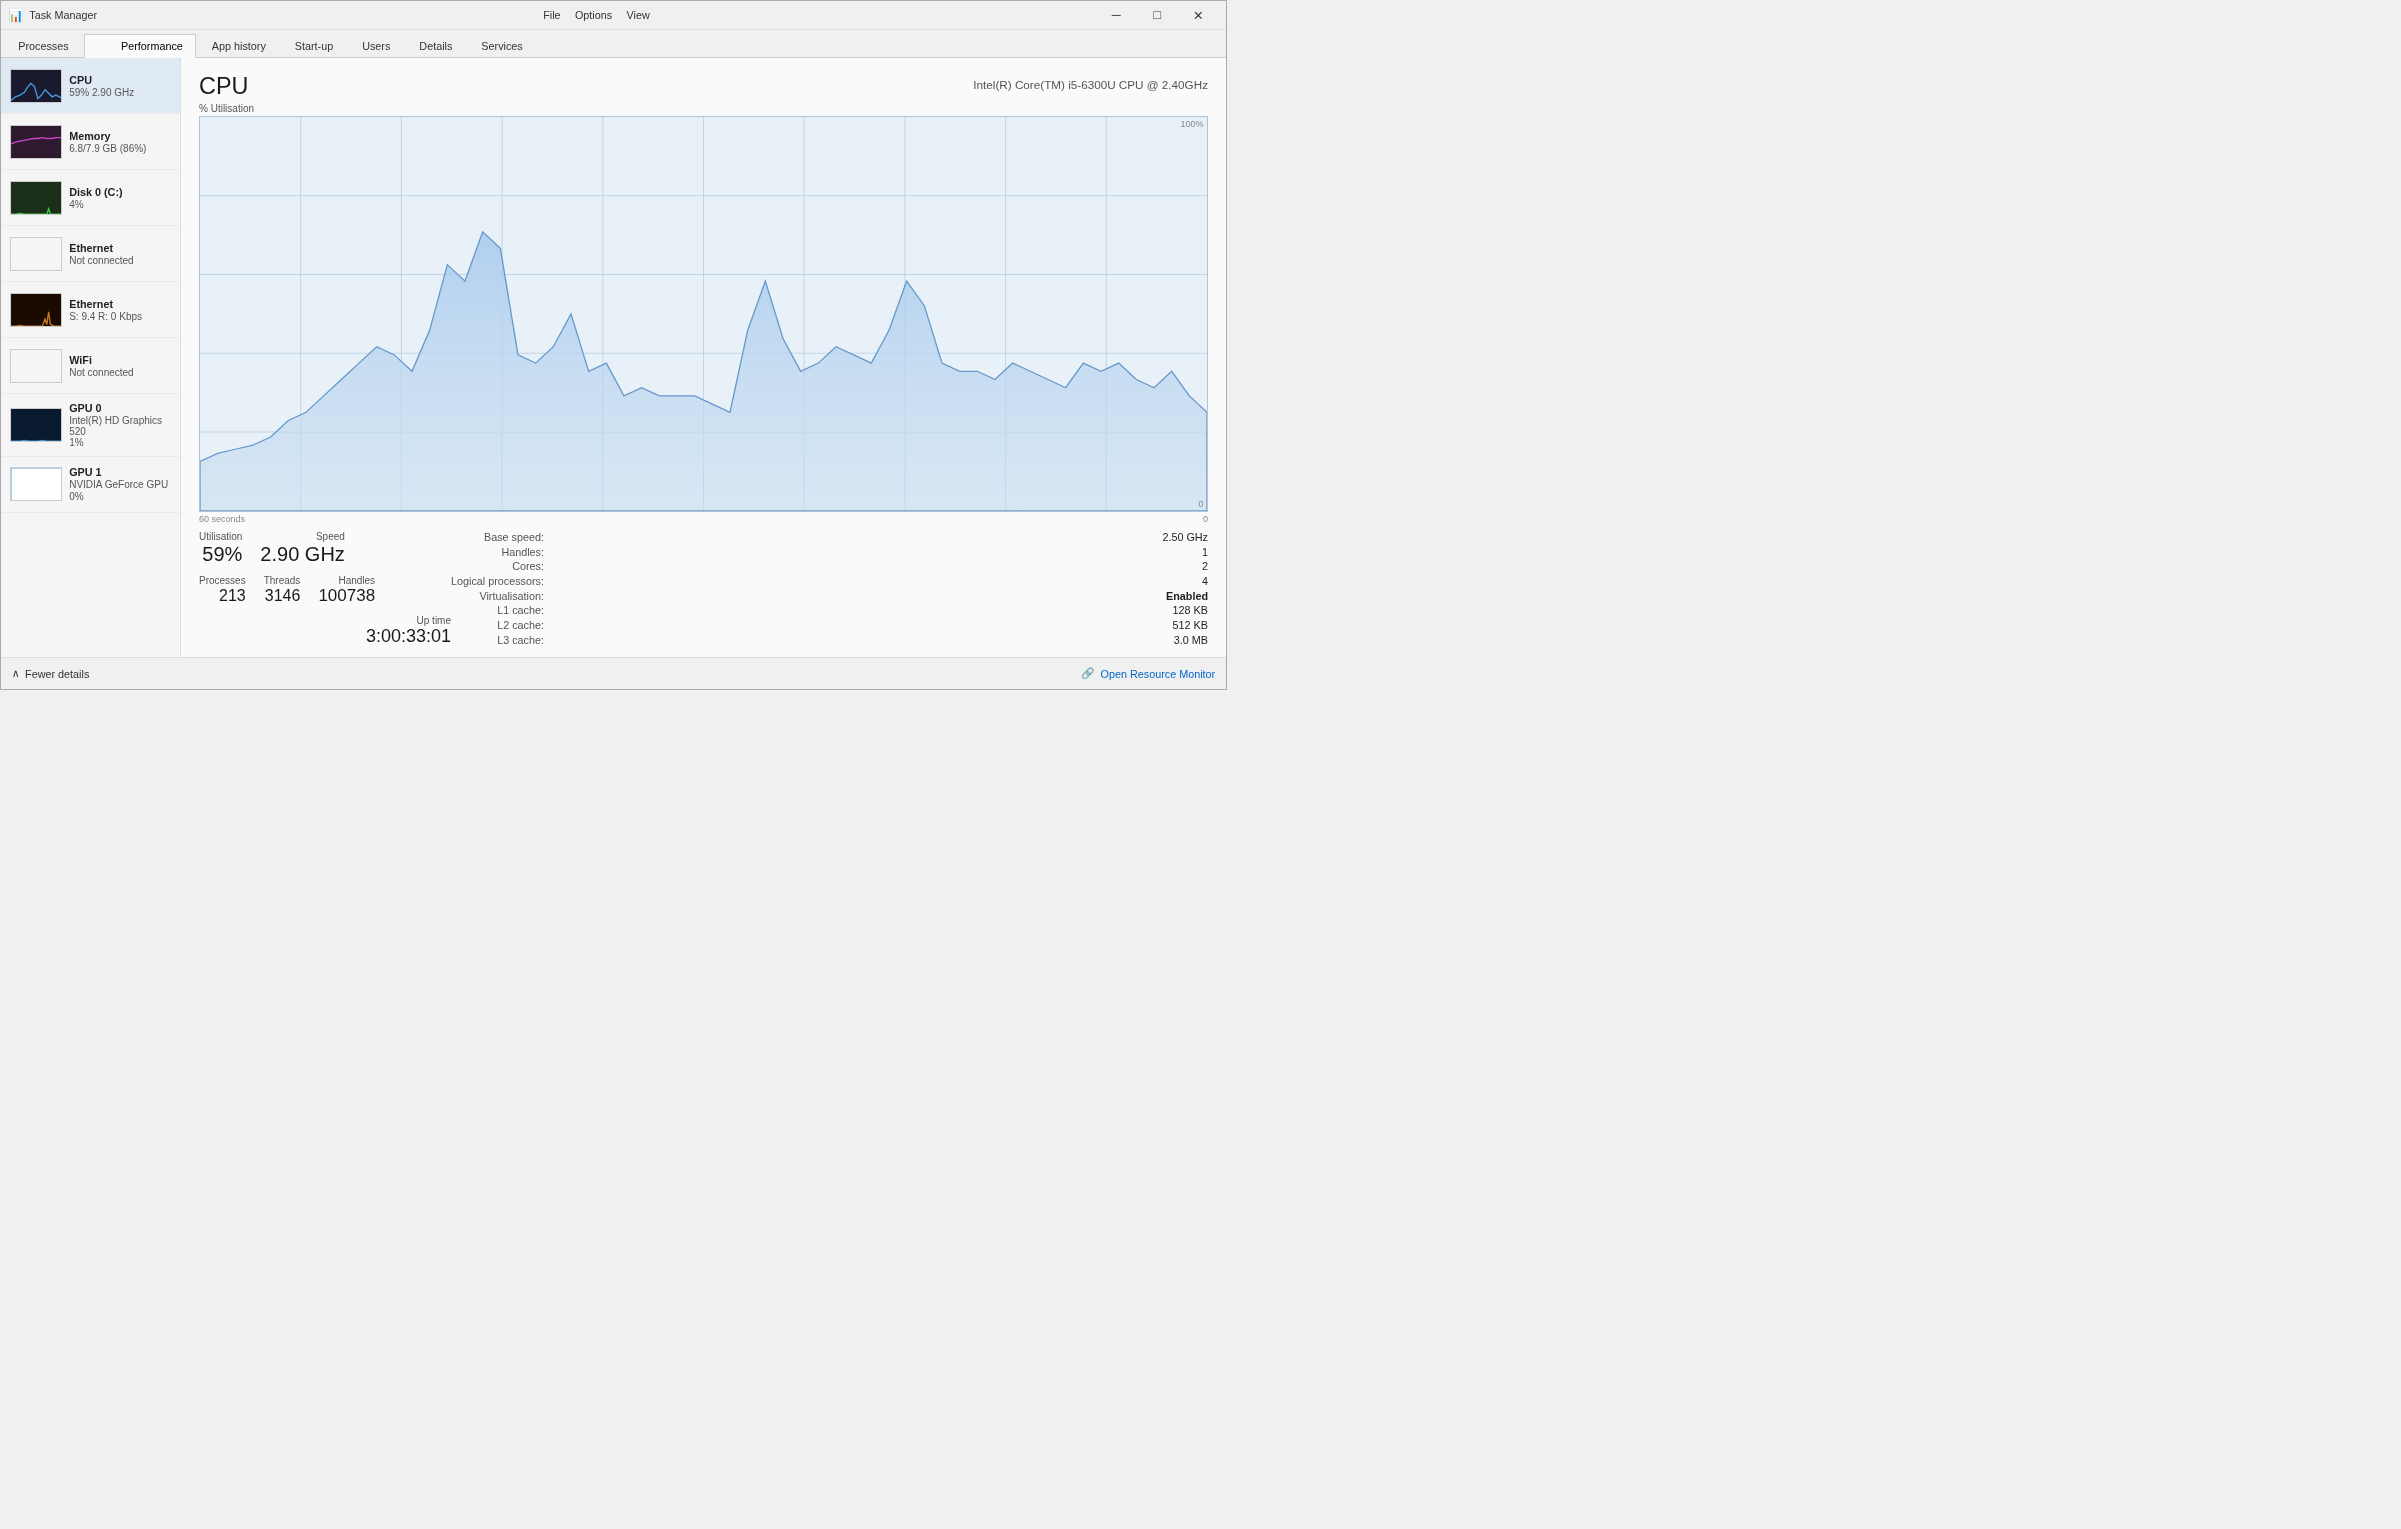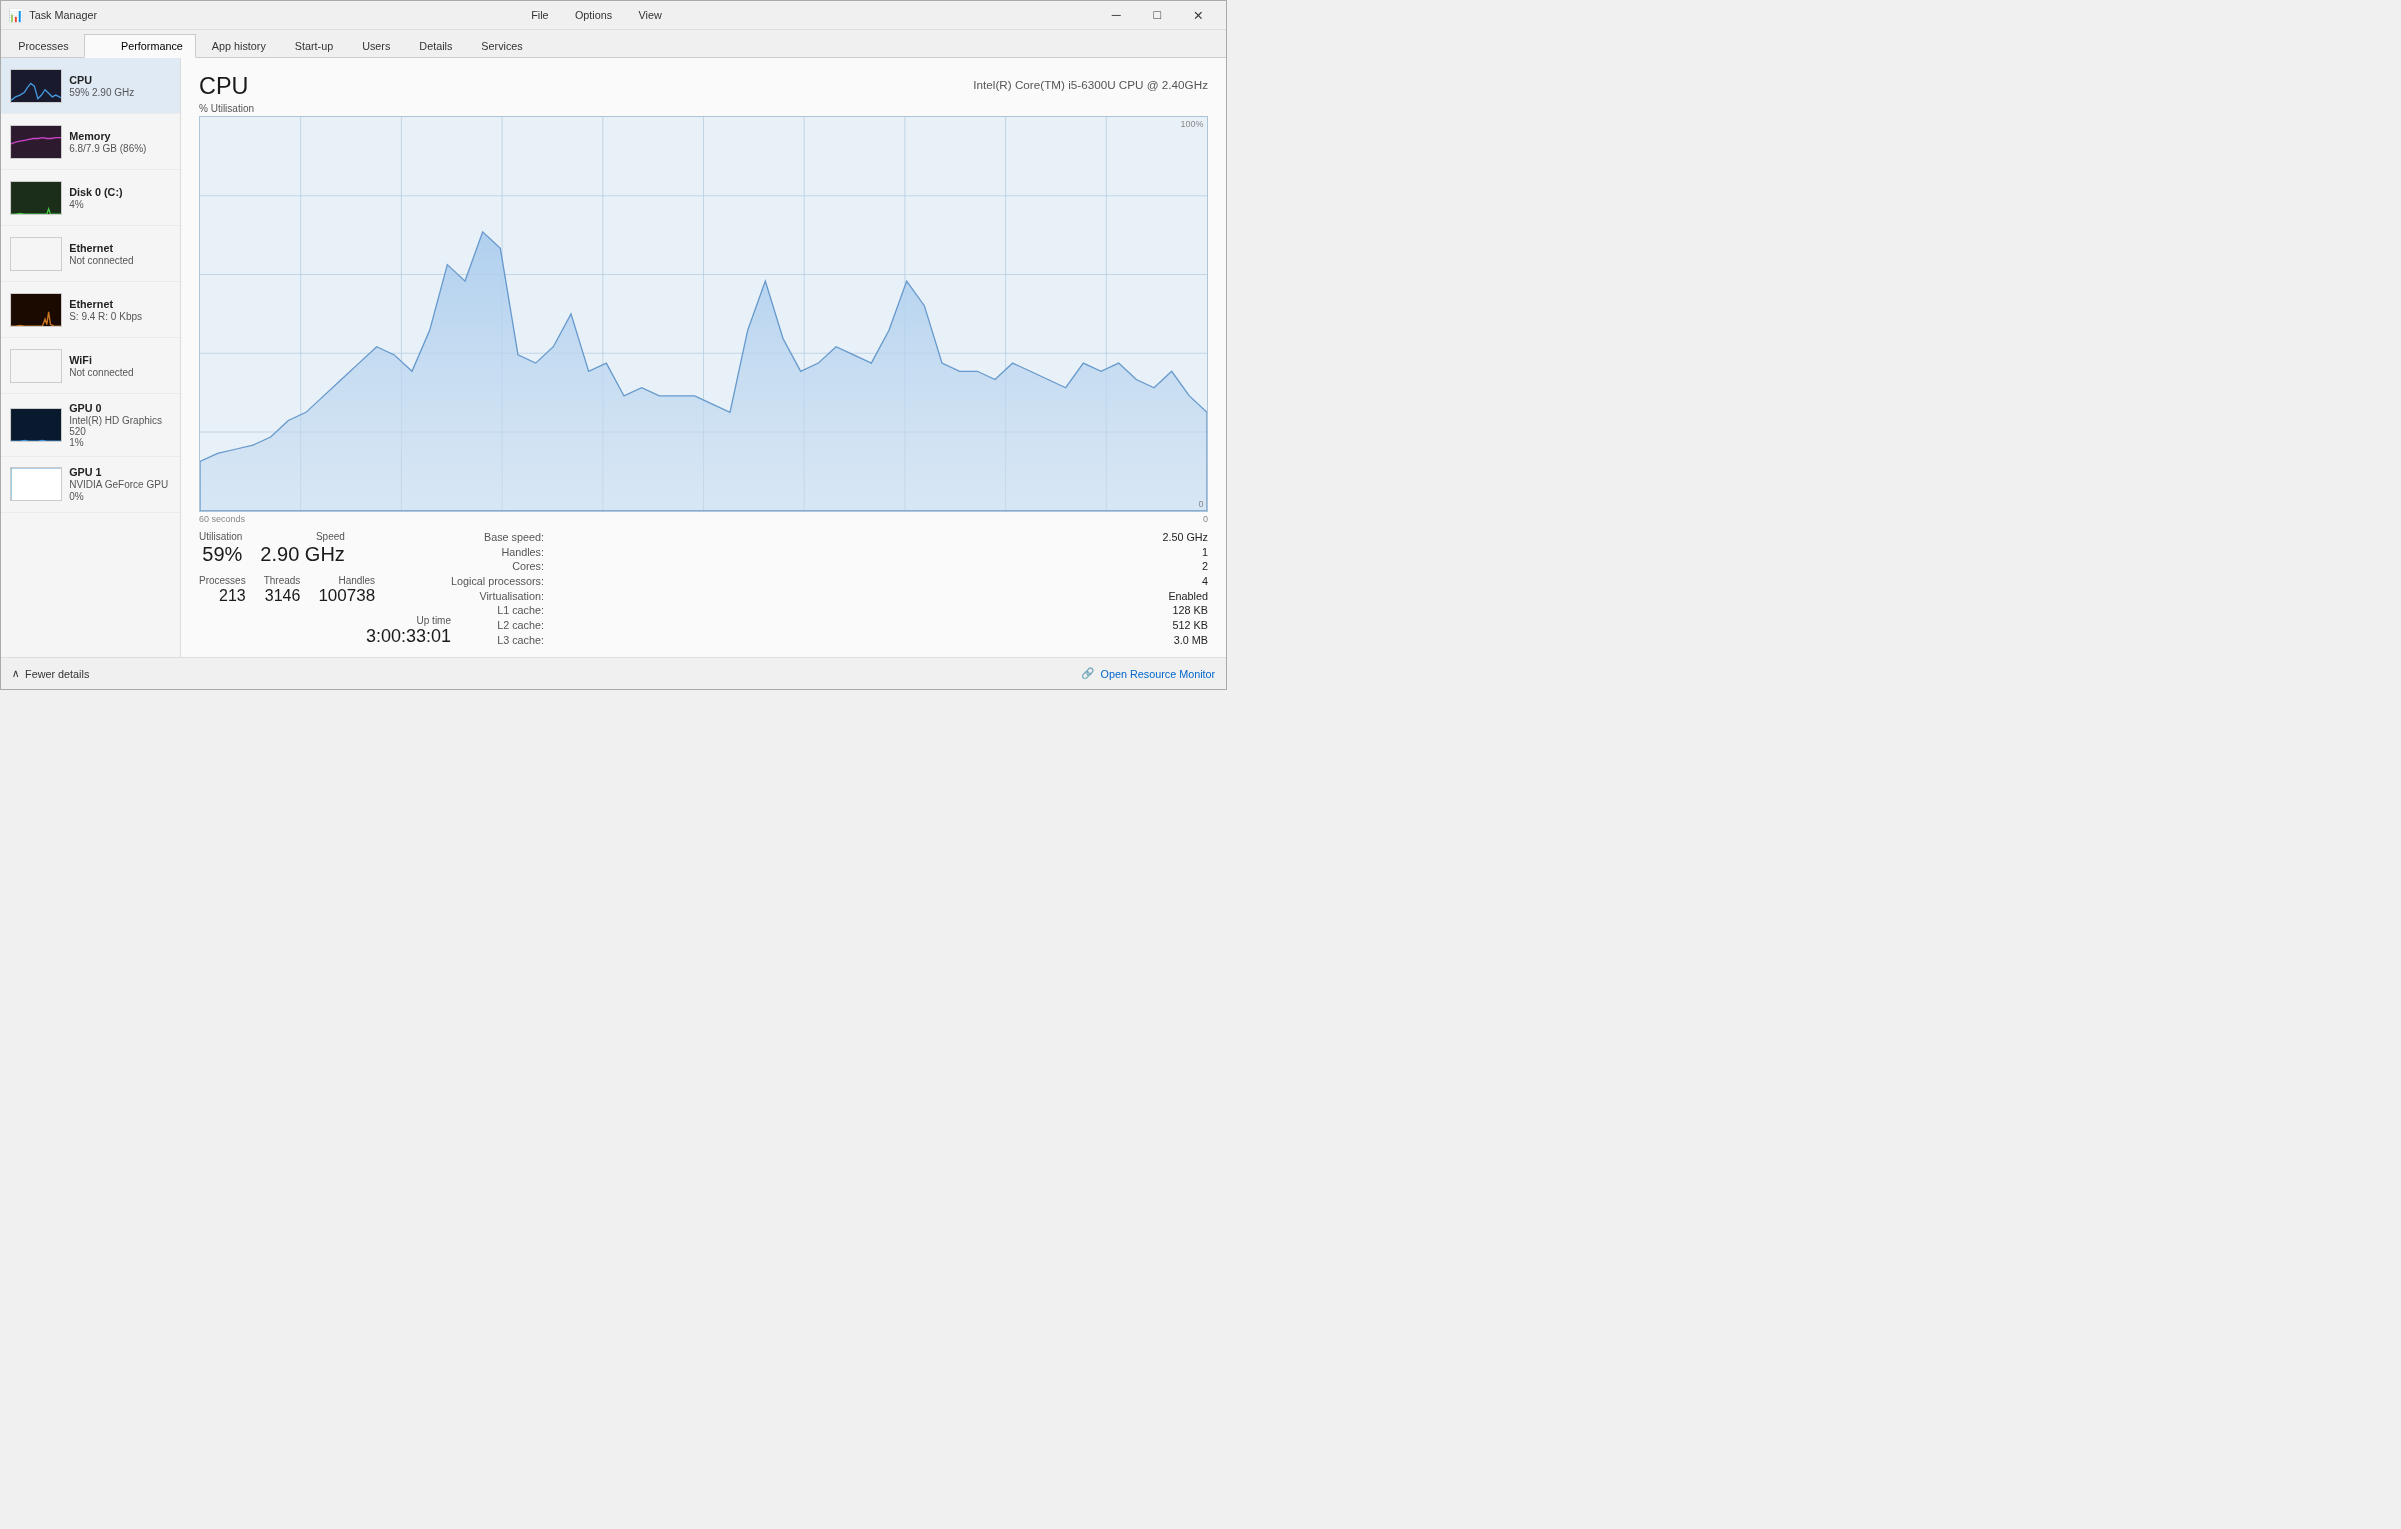--- a/index.html
+++ b/index.html
@@ -34,21 +34,21 @@
       align-items: center;
       gap: 5.4px;
     }
     .title-bar-title {
       font-size: 10.8px;
       color: #333;
     }
     .title-bar-menu {
       display: flex;
       align-items: center;
-      gap: 12px;
+      gap: 0;
       font-size: 10.8px;
       color: #333;
     }
     .title-bar-menu span {
       padding: 0 7.2px;
       cursor: pointer;
     }
     .title-bar-controls {
       display: flex;
       align-items: center;
@@ -228,21 +228,21 @@
       font-size: 10.8px;
       align-content: start;
     }
     .stats-right .key {
       color: #555;
     }
     .stats-right .val {
       color: #222;
     }
     .stats-right .val.bold {
-      font-weight: 400;
+      font-weight: 700;
     }
     .footer {
       height: 32px;
       background: #f0f0f0;
       border-top: 0.9px solid #ddd;
       display: flex;
       align-items: center;
       padding: 0 10.8px;
       gap: 14.4px;
       justify-content: space-between;

